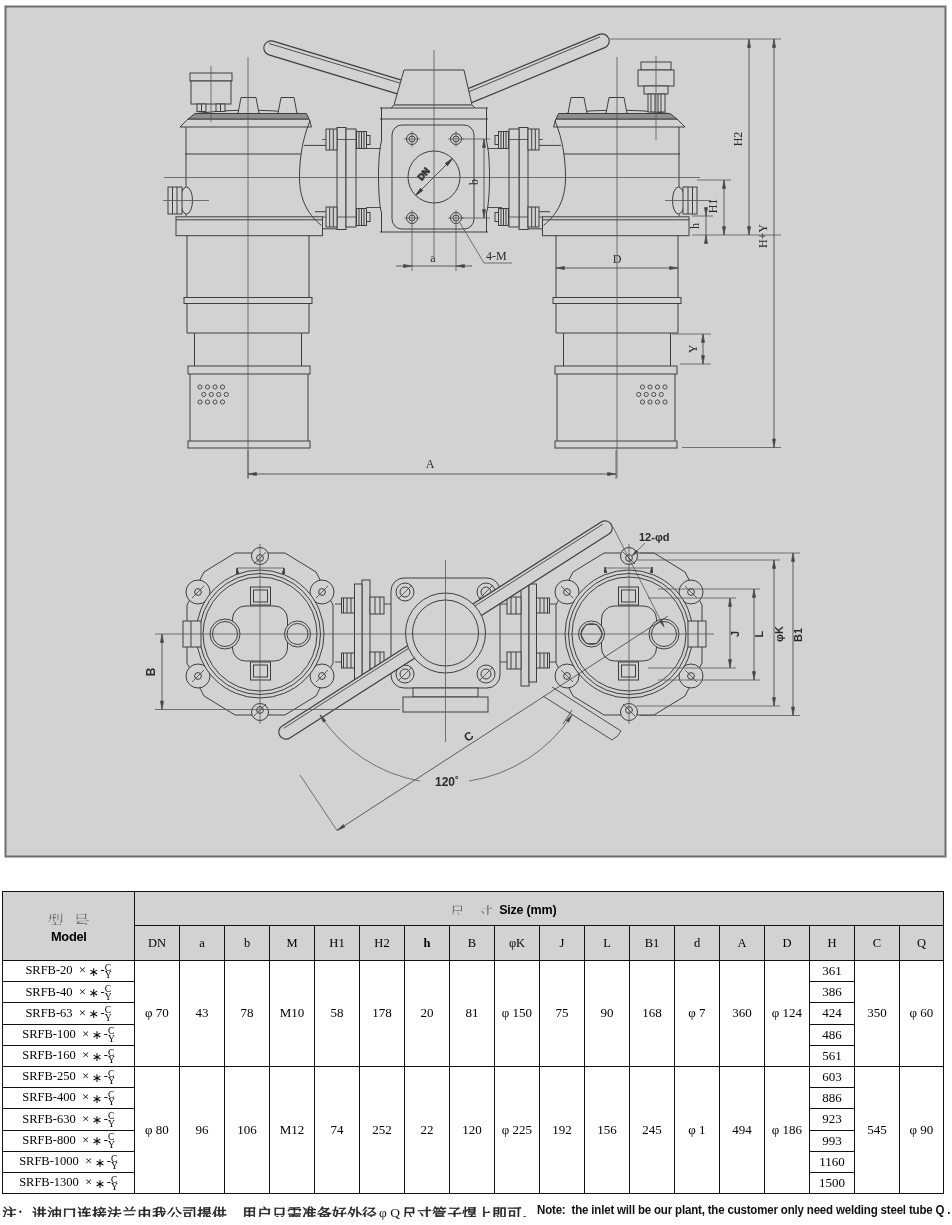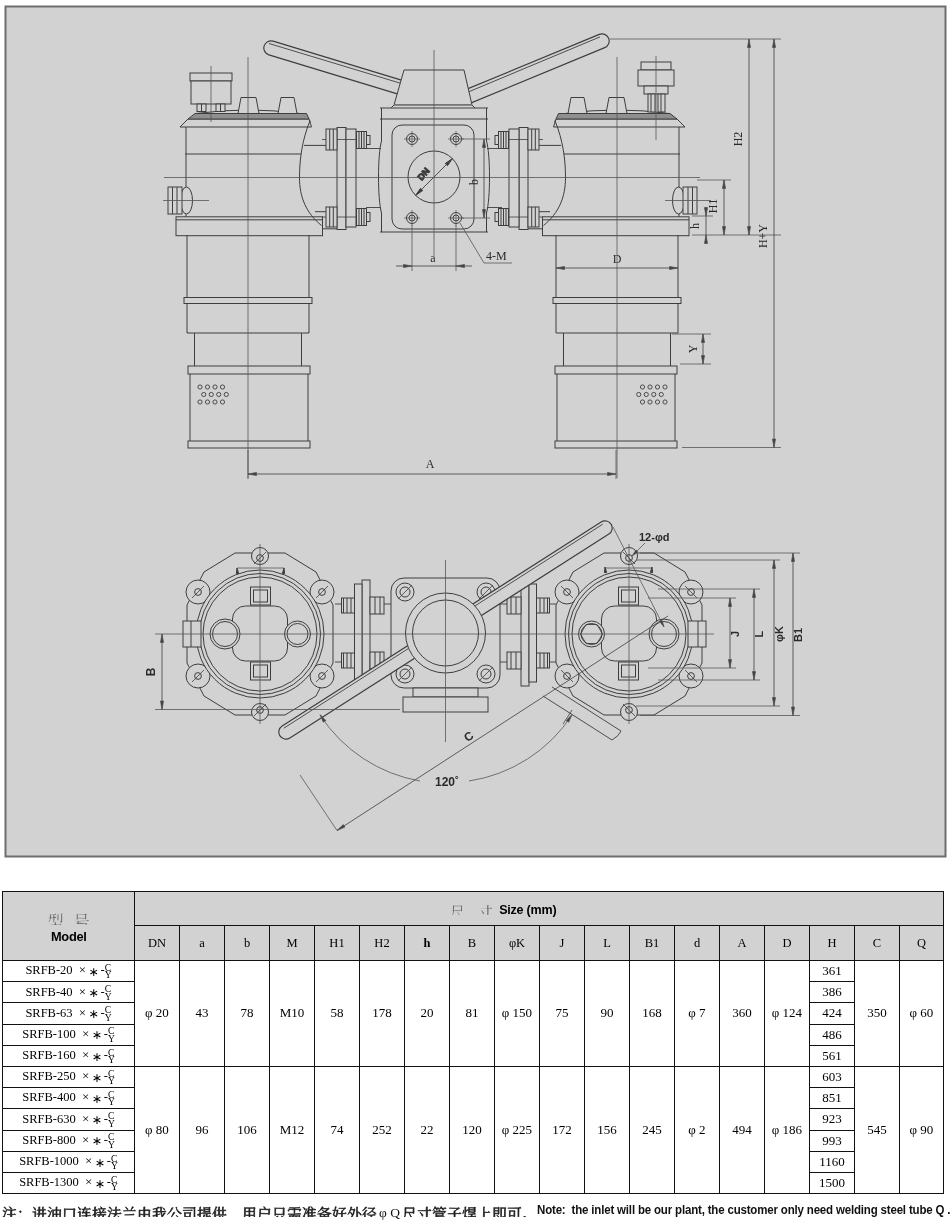--- a/index.html
+++ b/index.html
@@ -474,21 +474,21 @@
           <td>B1</td>
           <td>d</td>
           <td>A</td>
           <td>D</td>
           <td>H</td>
           <td>C</td>
           <td>Q</td>
         </tr>
 <tr class="d">
           <td class="mod"><span class="mn">SRFB-20 </span><span class="x">×</span><span class="st">∗</span><span class="mn">-</span><span class="fr"><span>C</span><span>Y</span></span></td>
-          <td rowspan="5">φ 20</td>
+          <td rowspan="5">φ 70</td>
           <td rowspan="5">43</td>
           <td rowspan="5">78</td>
           <td rowspan="5">M10</td>
           <td rowspan="5">58</td>
           <td rowspan="5">178</td>
           <td rowspan="5">20</td>
           <td rowspan="5">81</td>
           <td rowspan="5">φ 150</td>
           <td rowspan="5">75</td>
           <td rowspan="5">90</td>
@@ -520,33 +520,33 @@
           <td class="mod"><span class="mn">SRFB-250 </span><span class="x">×</span><span class="st">∗</span><span class="mn">-</span><span class="fr"><span>C</span><span>Y</span></span></td>
           <td rowspan="6">φ 80</td>
           <td rowspan="6">96</td>
           <td rowspan="6">106</td>
           <td rowspan="6">M12</td>
           <td rowspan="6">74</td>
           <td rowspan="6">252</td>
           <td rowspan="6">22</td>
           <td rowspan="6">120</td>
           <td rowspan="6">φ 225</td>
-          <td rowspan="6">172</td>
+          <td rowspan="6">192</td>
           <td rowspan="6">156</td>
           <td rowspan="6">245</td>
-          <td rowspan="6">φ 2</td>
+          <td rowspan="6">φ 1</td>
           <td rowspan="6">494</td>
           <td rowspan="6">φ 186</td>
           <td>603</td>
           <td rowspan="6">545</td>
           <td rowspan="6">φ 90</td>
         </tr>
 <tr class="d">
           <td class="mod"><span class="mn">SRFB-400 </span><span class="x">×</span><span class="st">∗</span><span class="mn">-</span><span class="fr"><span>C</span><span>Y</span></span></td>
-          <td>851</td>
+          <td>886</td>
         </tr>
 <tr class="d">
           <td class="mod"><span class="mn">SRFB-630 </span><span class="x">×</span><span class="st">∗</span><span class="mn">-</span><span class="fr"><span>C</span><span>Y</span></span></td>
           <td>923</td>
         </tr>
 <tr class="d">
           <td class="mod"><span class="mn">SRFB-800 </span><span class="x">×</span><span class="st">∗</span><span class="mn">-</span><span class="fr"><span>C</span><span>Y</span></span></td>
           <td>993</td>
         </tr>
 <tr class="d">

